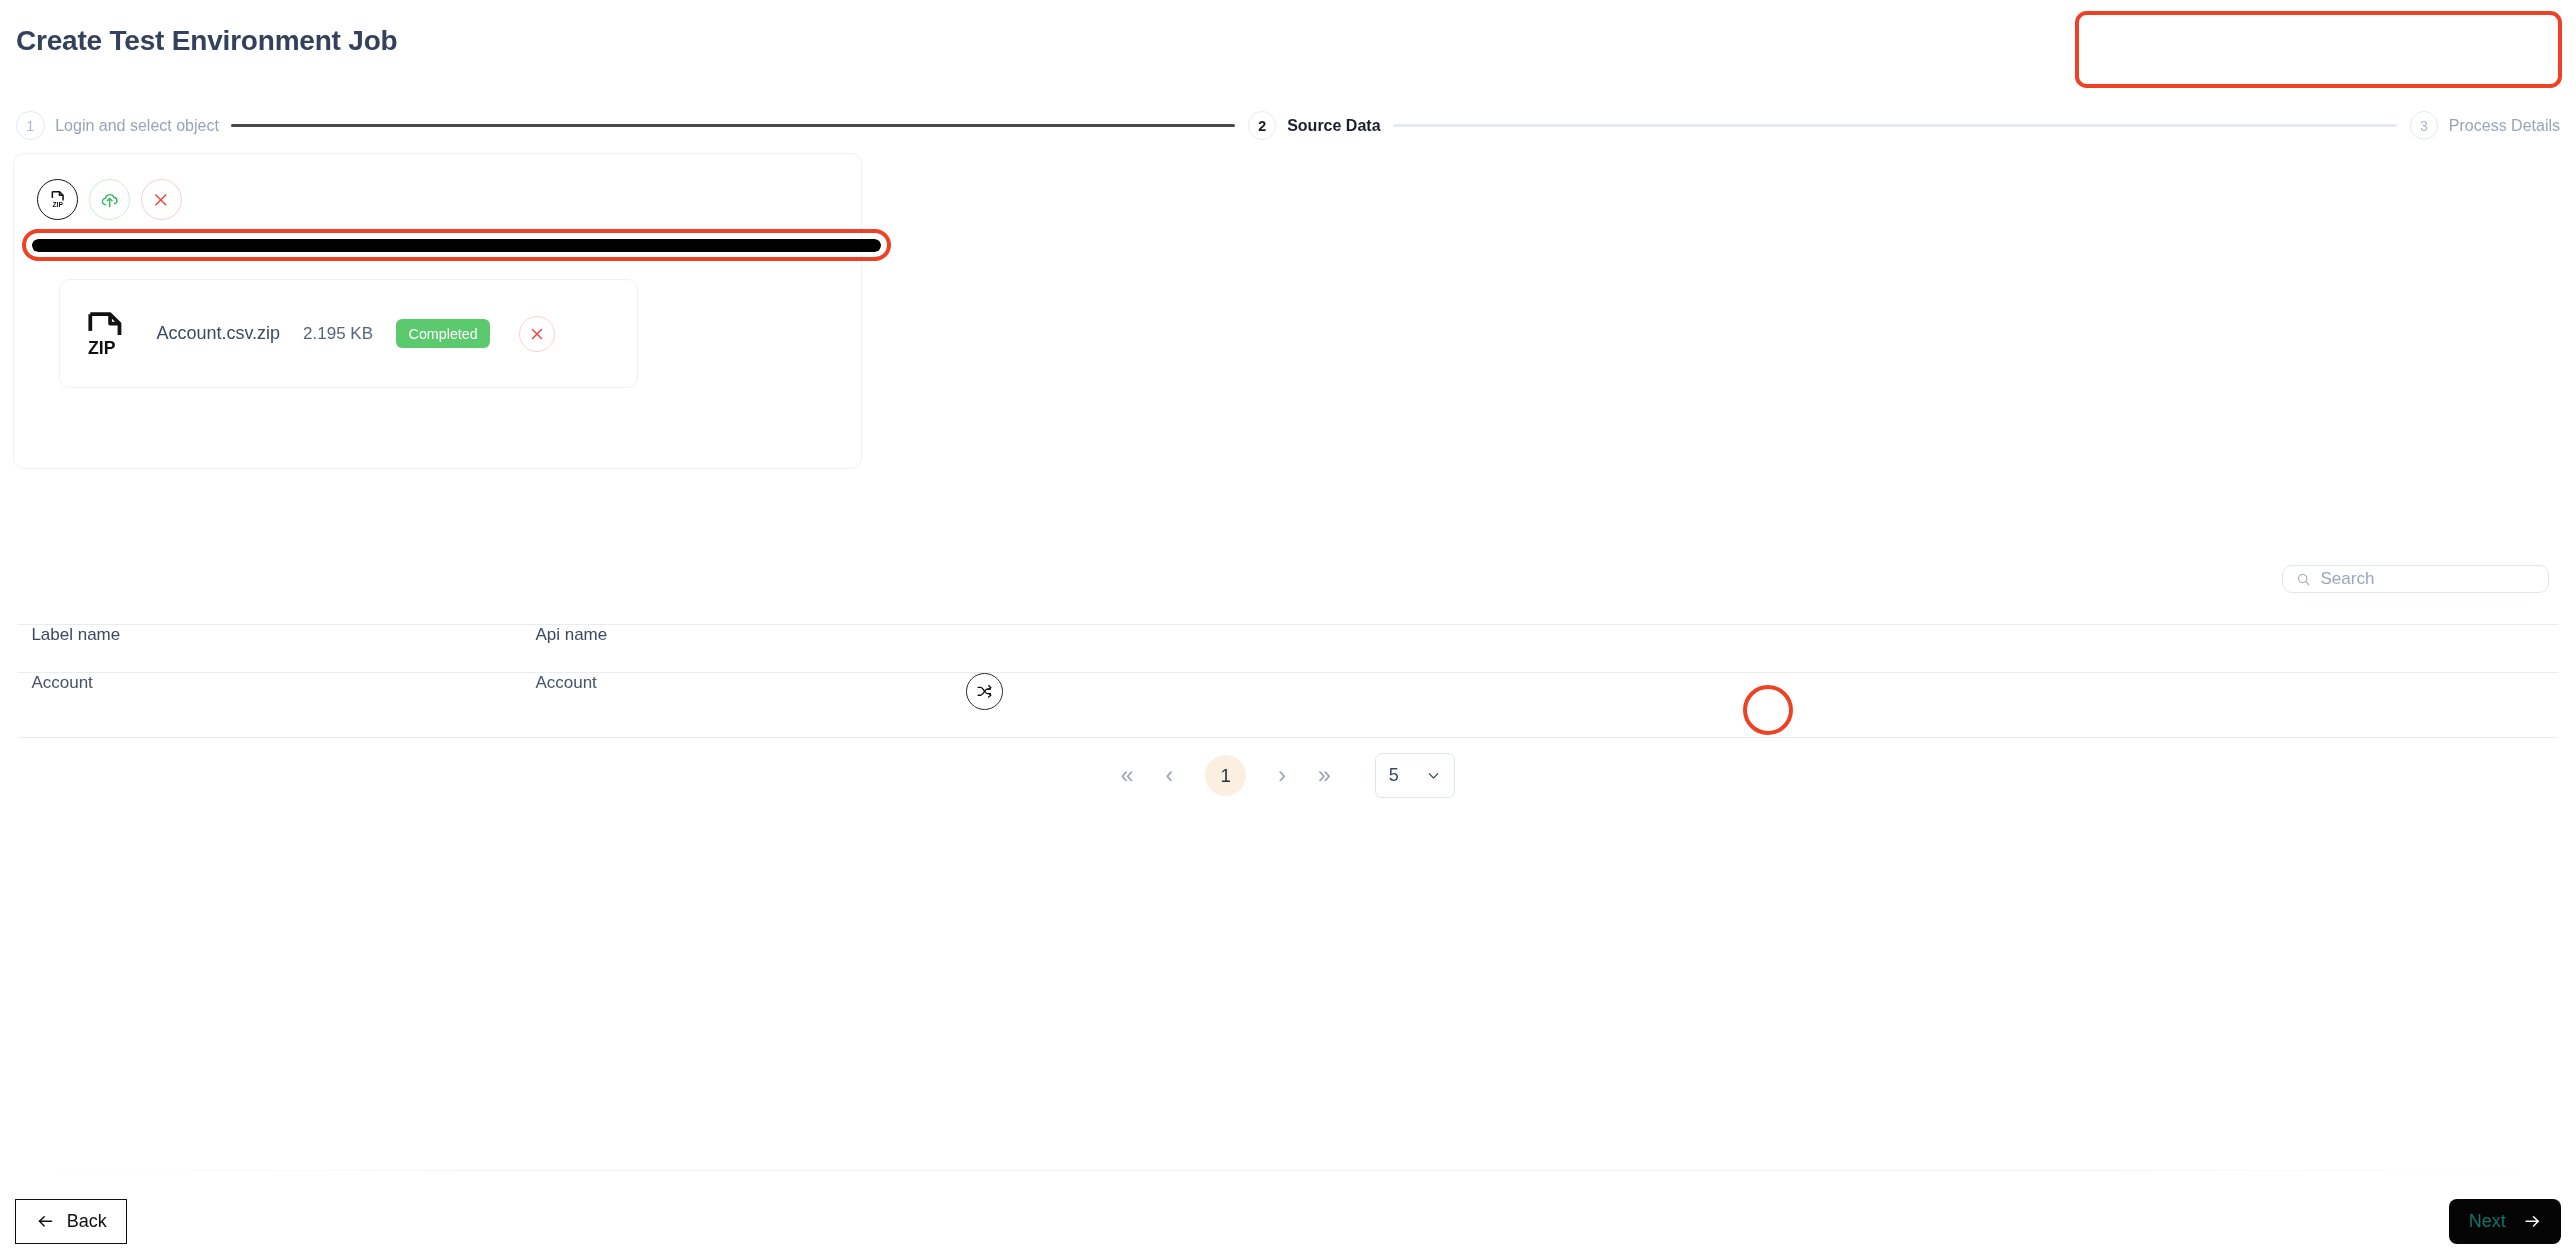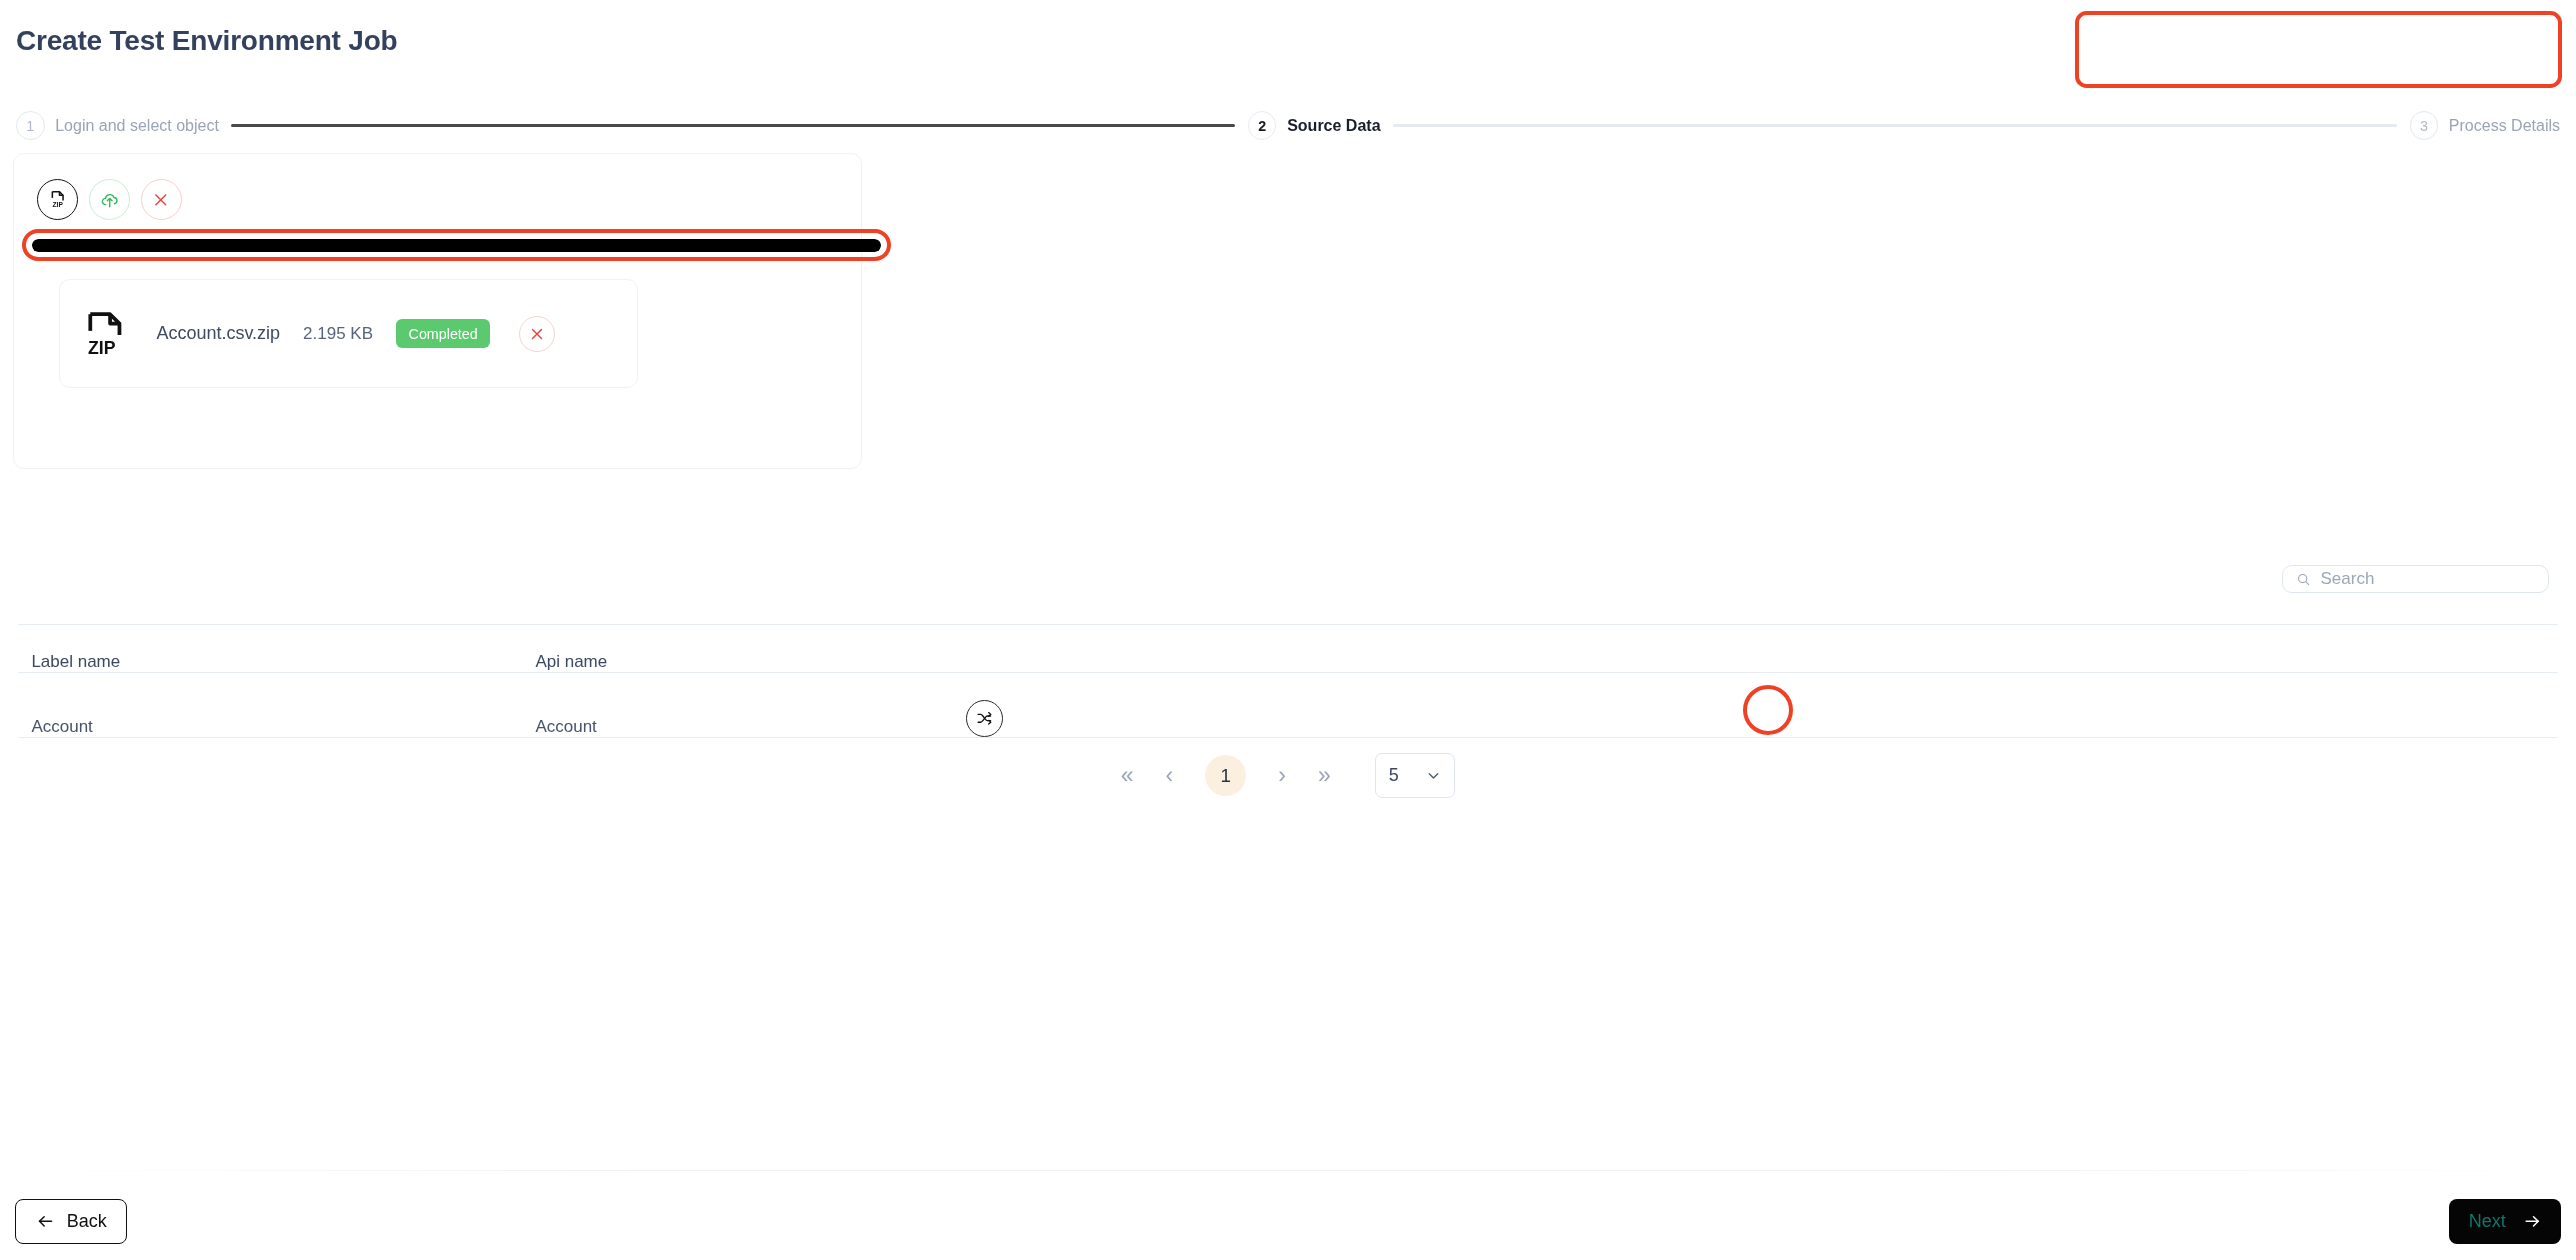--- a/index.html
+++ b/index.html
@@ -271,21 +271,21 @@
 
   
   .table {
     position: absolute;
     left: 18px;
     top: 624px;
     width: 2540px;
   }
   .thead, .trow {
     display: flex;
-    align-items: flex-end;
+    align-items: flex-start;
     border-bottom: 0.9px solid #e8edf3;
   }
   .thead { height: 49px; border-top: 0.9px solid #e8edf3; }
   .trow  { height: 65px; }
   .th, .td {
     font-size: 17px;
     padding-left: 13.4px;
   }
   .th { color: #3b4860; font-weight: 400; }
   .td { color: #46536b; }
@@ -374,21 +374,21 @@
     background: linear-gradient(to right, rgba(255,255,255,0), #eef1f5 25%, #eef1f5 75%, rgba(255,255,255,0));
   }
   .btn-back {
     position: absolute;
     left: 15px;
     top: 1199px;
     height: 45px;
     padding: 0 19.6px;
     background: #ffffff;
     border: 1.3px solid #101010;
-    border-radius: 8px;
+    border-radius: 0;
     display: flex;
     align-items: center;
     gap: 12.5px;
     font-size: 18px;
     color: #101010;
     cursor: pointer;
     font-family: "Liberation Sans", sans-serif;
   }
   .btn-next {
     position: absolute;

